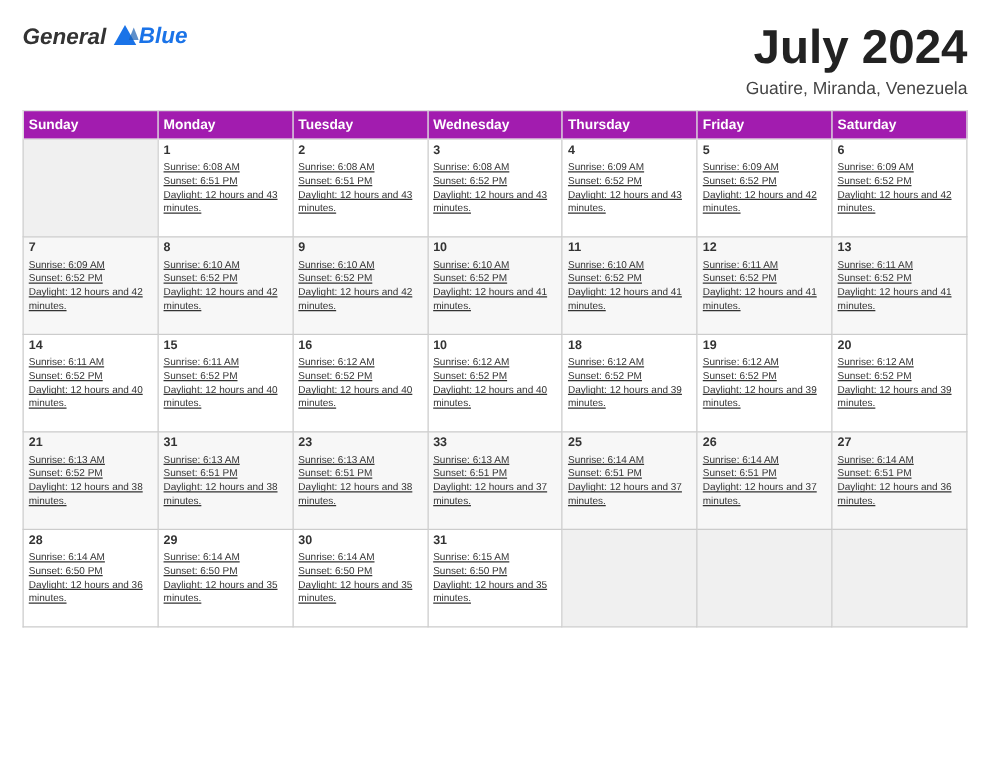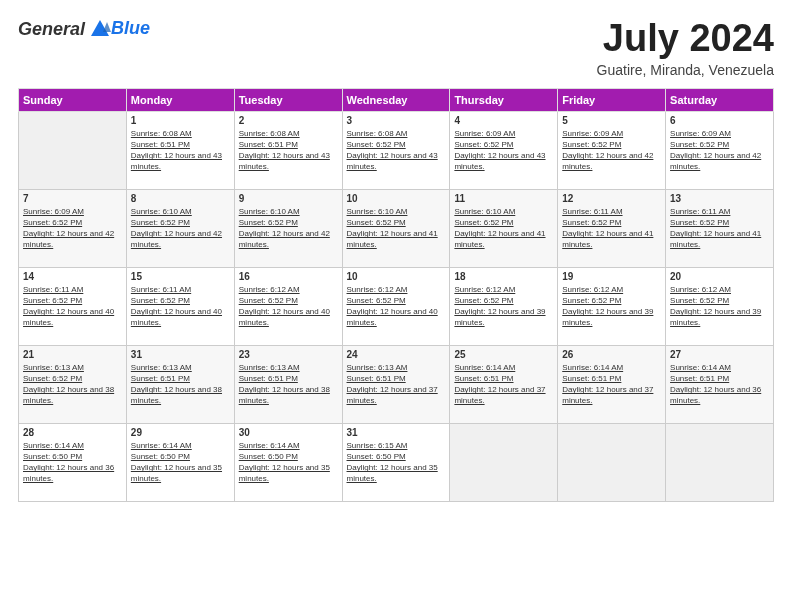--- a/index.html
+++ b/index.html
@@ -235,21 +235,21 @@
           </td>
           <td>
             <span class="day-number">31</span>
             <div class="cell-info">Sunrise: 6:13 AM<br>Sunset: 6:51 PM<br>Daylight: 12 hours and 38 minutes.</div>
           </td>
           <td>
             <span class="day-number">23</span>
             <div class="cell-info">Sunrise: 6:13 AM<br>Sunset: 6:51 PM<br>Daylight: 12 hours and 38 minutes.</div>
           </td>
           <td>
-            <span class="day-number">24</span>
+            <span class="day-number">33</span>
             <div class="cell-info">Sunrise: 6:13 AM<br>Sunset: 6:51 PM<br>Daylight: 12 hours and 37 minutes.</div>
           </td>
           <td>
             <span class="day-number">25</span>
             <div class="cell-info">Sunrise: 6:14 AM<br>Sunset: 6:51 PM<br>Daylight: 12 hours and 37 minutes.</div>
           </td>
           <td>
             <span class="day-number">26</span>
             <div class="cell-info">Sunrise: 6:14 AM<br>Sunset: 6:51 PM<br>Daylight: 12 hours and 37 minutes.</div>
           </td>

